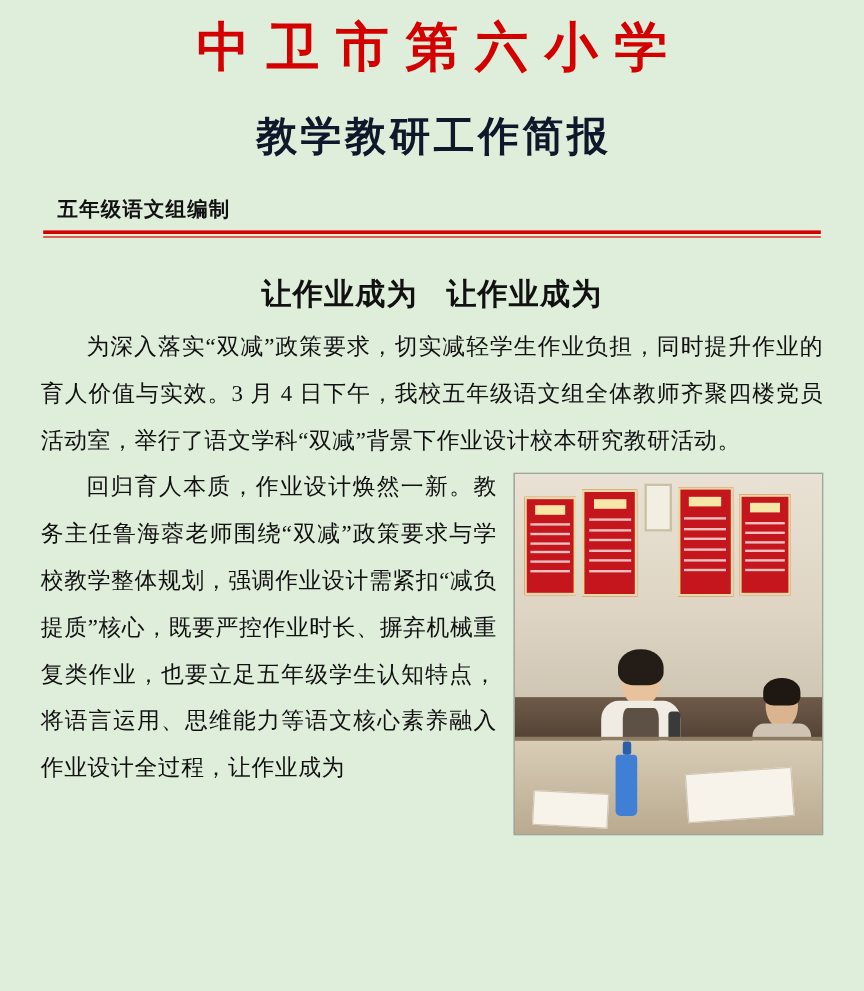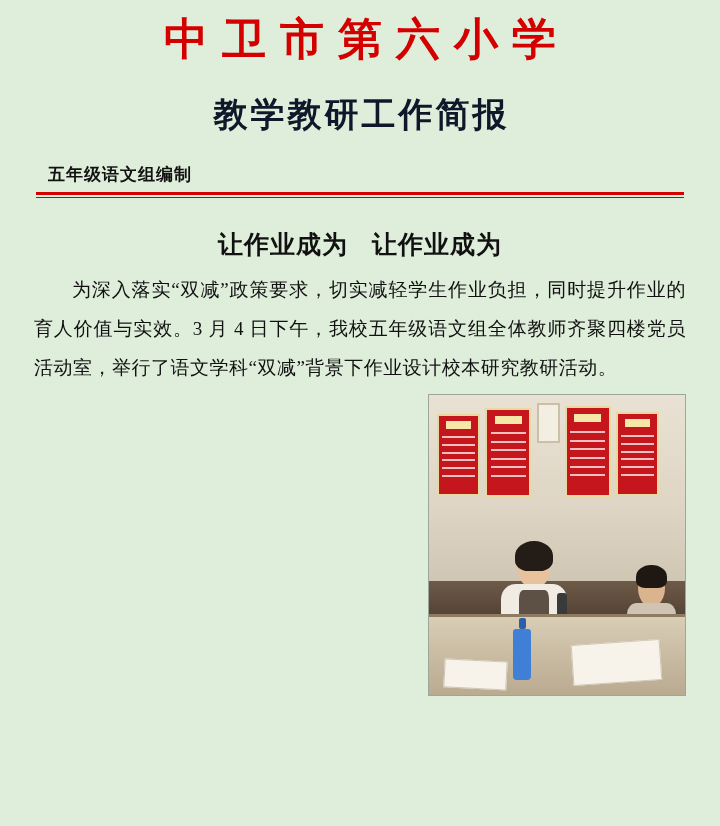--- a/index.html
+++ b/index.html
@@ -349,16 +349,17 @@
         <div class="hair"></div>
         <div class="body"></div>
       </div>
       <div class="ph-mic"></div>
       <div class="ph-desk"></div>
       <div class="ph-paper ph-p1"></div>
       <div class="ph-paper ph-p2"></div>
       <div class="ph-bottle"></div>
     </div>
 
+    <p class="para">回归育人本质，作业设计焕然一新。教务主任鲁海蓉老师围绕“双减”政策要求与学校教学整体规划，强调作业设计需紧扣“减负提质”核心，既要严控作业时长、摒弃机械重复类作业，也要立足五年级学生认知特点，将语言运用、思维能力等语文核心素养融入作业设计全过程，让作业成为</p>
 
   </div>
 
 </div>
 
 </body></html>

